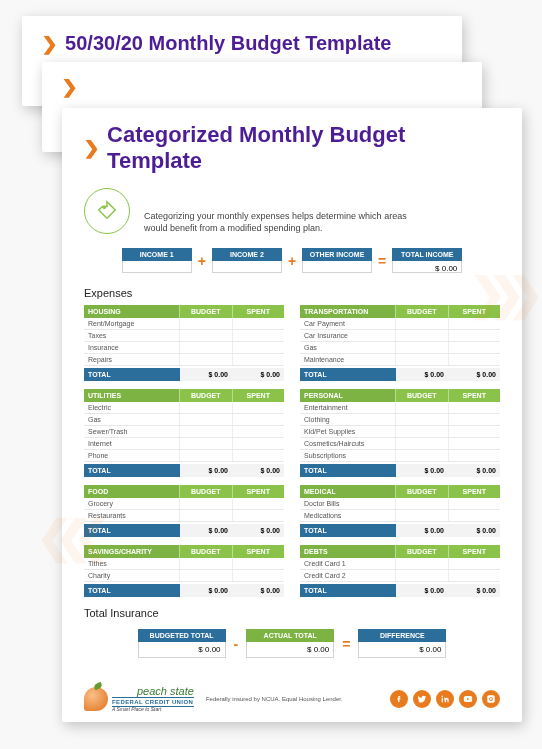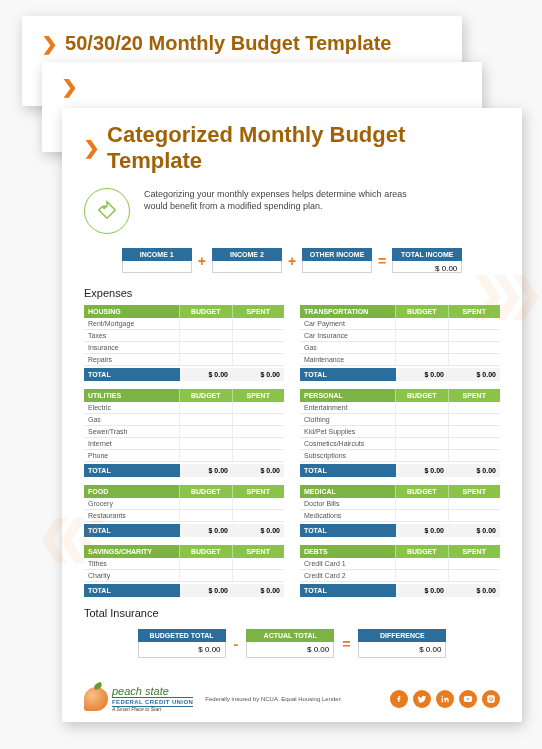--- a/index.html
+++ b/index.html
@@ -30,25 +30,25 @@
     left: 62px; top: 108px; width: 460px; height: 614px;
     padding: 14px 22px 10px 22px;
     display: flex; flex-direction: column;
   }
   .title-row { display: flex; align-items: center; gap: 8px; margin-bottom: 10px; }
   .arrow-bullet {
     color: #e87b1e; font-size: 18px; font-weight: 900;
     line-height: 1; transform: scaleX(1.1);
   }
   .title-text {
-    color: #a16207; font-weight: 600; font-size: 20px;
+    color: #4c1d95; font-weight: 600; font-size: 20px;
   }
   .page-front .title-text { font-size: 22px; }
 
-  .intro { display: flex; align-items: flex-start; gap: 14px; margin: 4px 0 14px 0; }
+  .intro { display: flex; align-items: flex-end; gap: 14px; margin: 4px 0 14px 0; }
   .icon-circle {
     width: 46px; height: 46px; border-radius: 50%;
     border: 1px solid #8bc34a; display:flex; align-items:center; justify-content:center;
     color: #8bc34a;
   }
   .intro-text { font-size: 9px; color: #444; line-height: 1.35; max-width: 280px; }
 
   .income-row { display:flex; align-items:center; justify-content:center; gap:6px; margin-bottom: 12px; }
   .income-box {
     width: 70px;
@@ -86,21 +86,21 @@
   .peach {
     width:24px; height:24px; border-radius:50% 50% 50% 10%;
     background: radial-gradient(circle at 35% 35%, #f9c089, #e8873a 70%);
     position: relative;
   }
   .peach::after {
     content:""; position:absolute; top:-4px; left:10px; width:8px; height:6px;
     background:#6a9a2f; border-radius: 60% 10% 60% 10%; transform:rotate(-20deg);
   }
   .logo-text { display:flex; flex-direction:column; line-height:1; }
-  .logo-text .l1 { font-size:11px; color:#3a7b34; font-weight:400; font-style:italic; }
+  .logo-text .l1 { font-size:11px; color:#3a7b34; font-weight:400; font-style:italic;margin-left:25px; }
   .logo-text .l2 { font-size:6px; color:#2c6e9b; font-weight:700; letter-spacing:0.4px; border-top:1px solid #2c6e9b; border-bottom:1px solid #2c6e9b; padding:1px 0;}
   .logo-text .l3 { font-size:5px; color:#444; font-style:italic; }
   .disclaimer { font-size:6px; color:#555; flex:1; }
   .socials { display:flex; gap:5px; }
   .soc {
     width:18px; height:18px; border-radius:50%; background:#e87b1e;
     color:#fff; display:flex; align-items:center; justify-content:center;
     font-size:10px; font-weight:700;
   }
   .soc svg { width:10px; height:10px; fill:#fff; }

